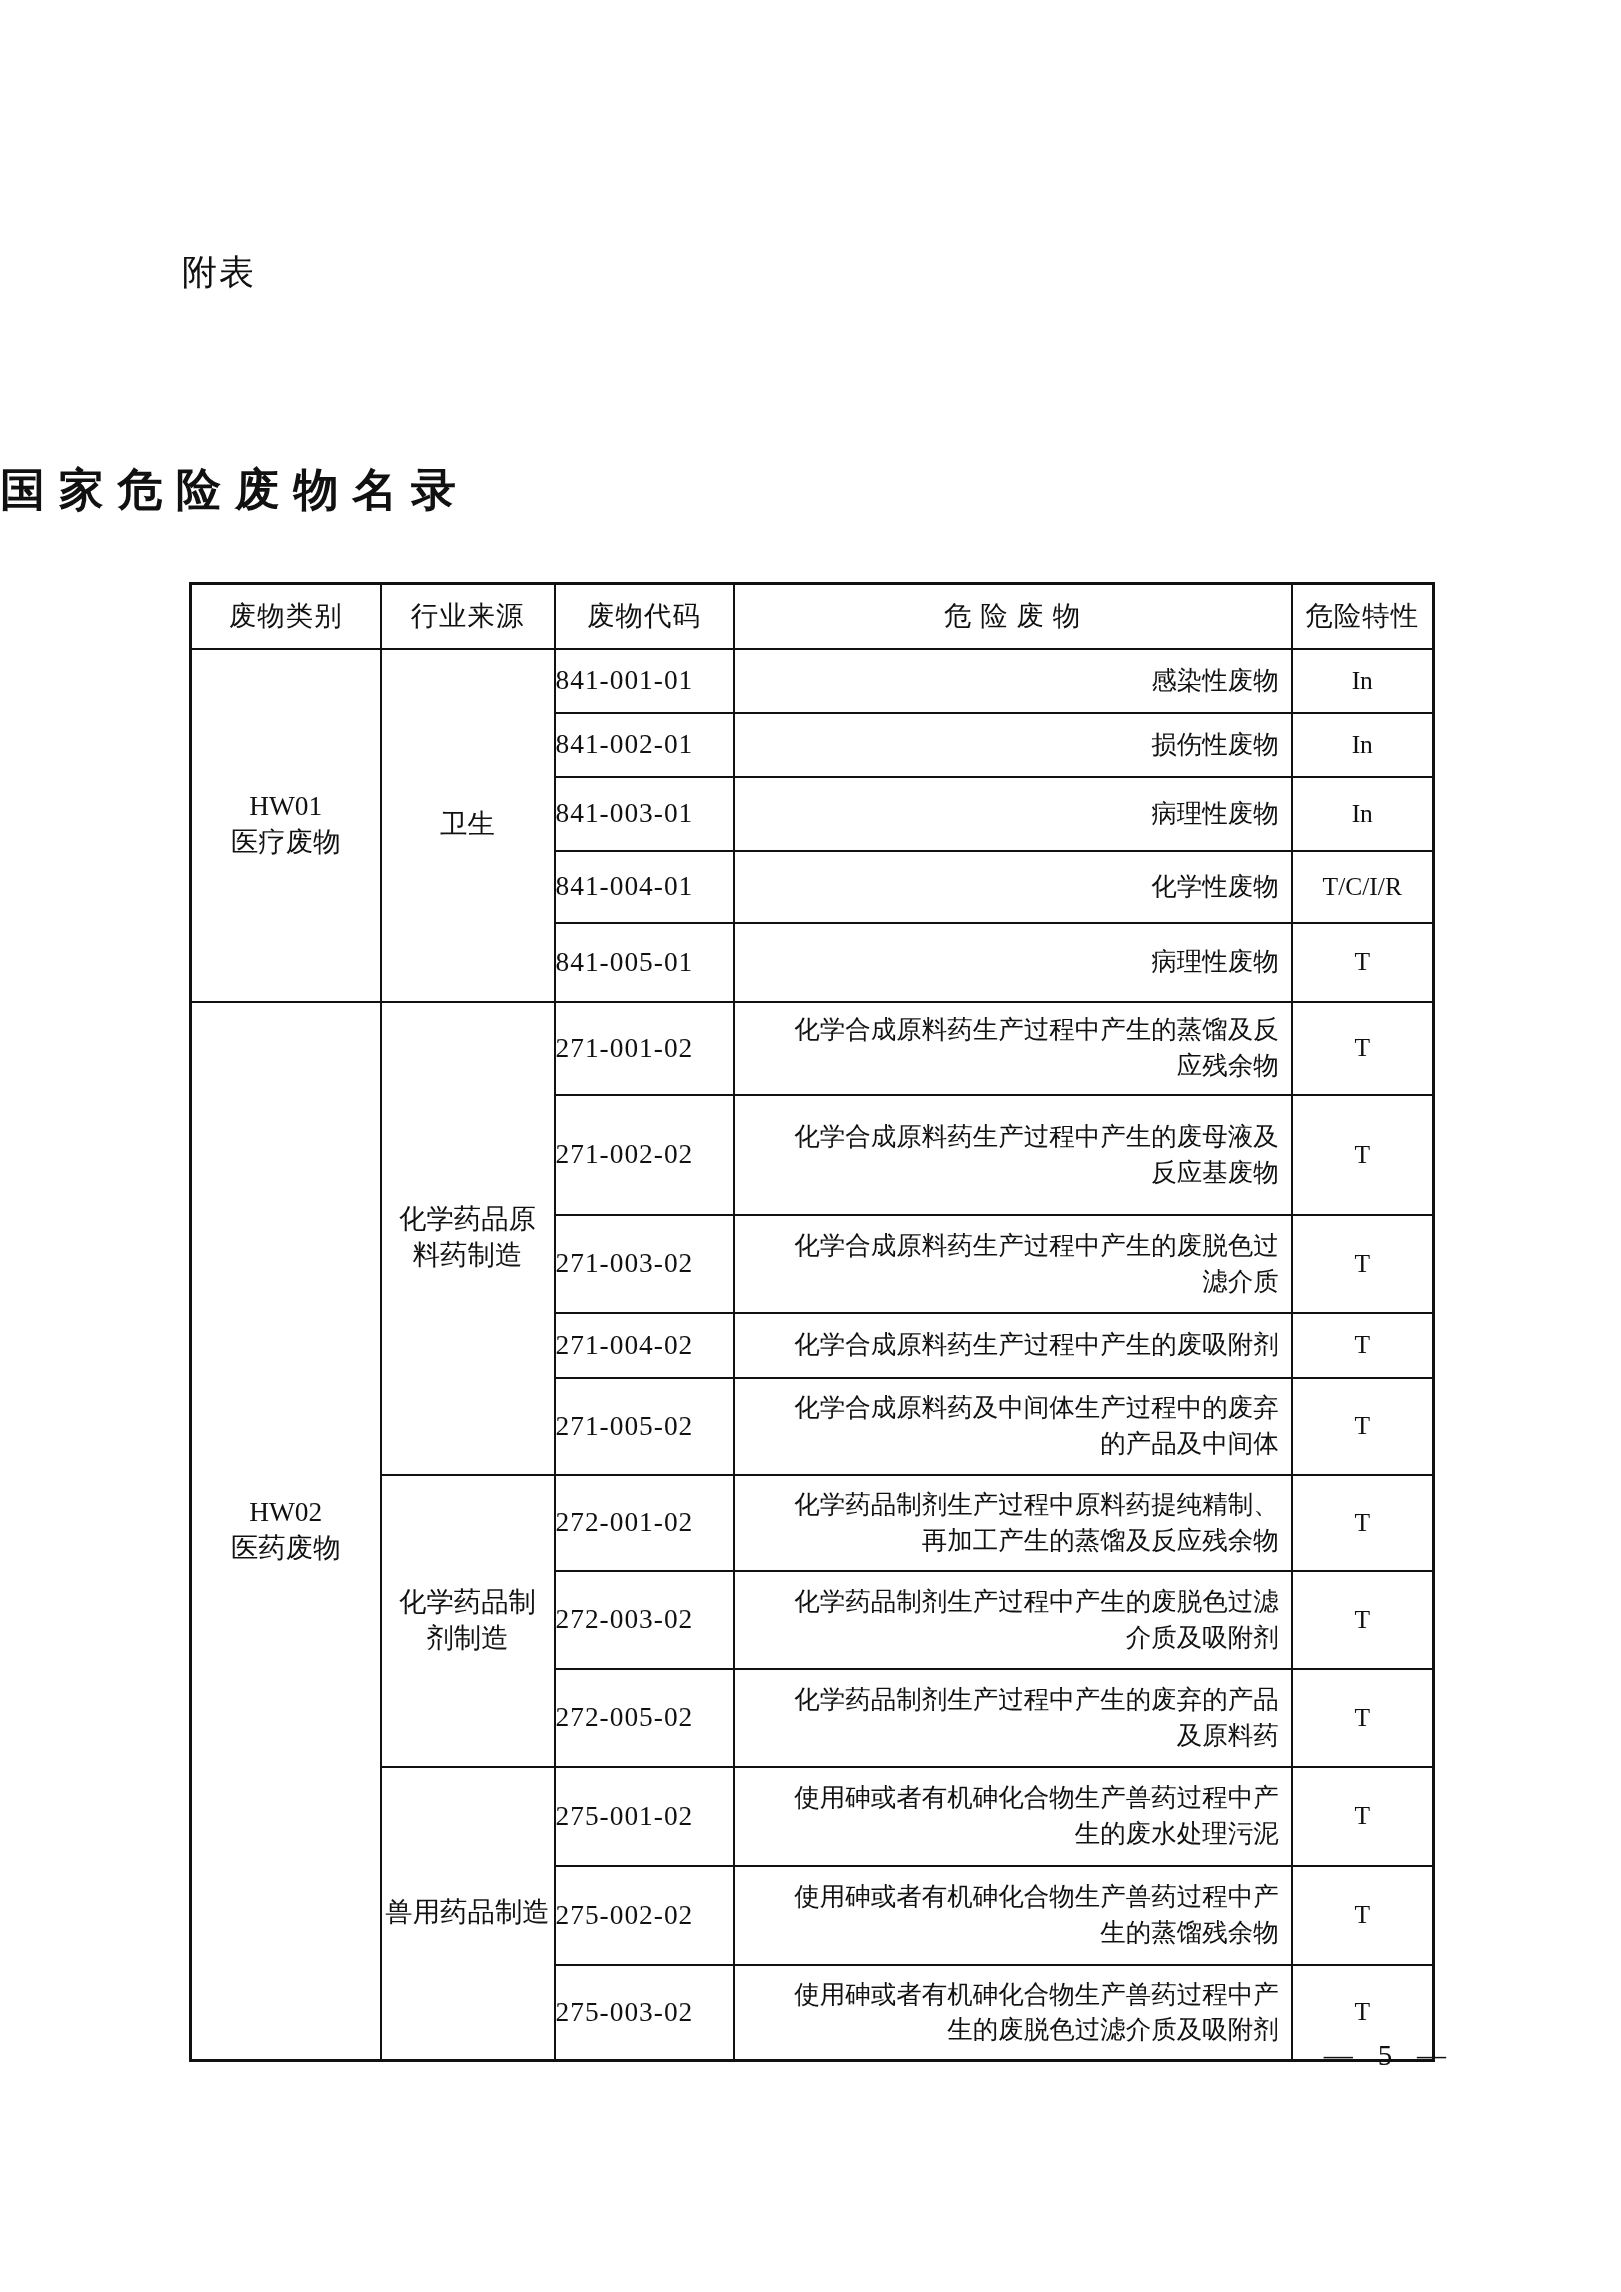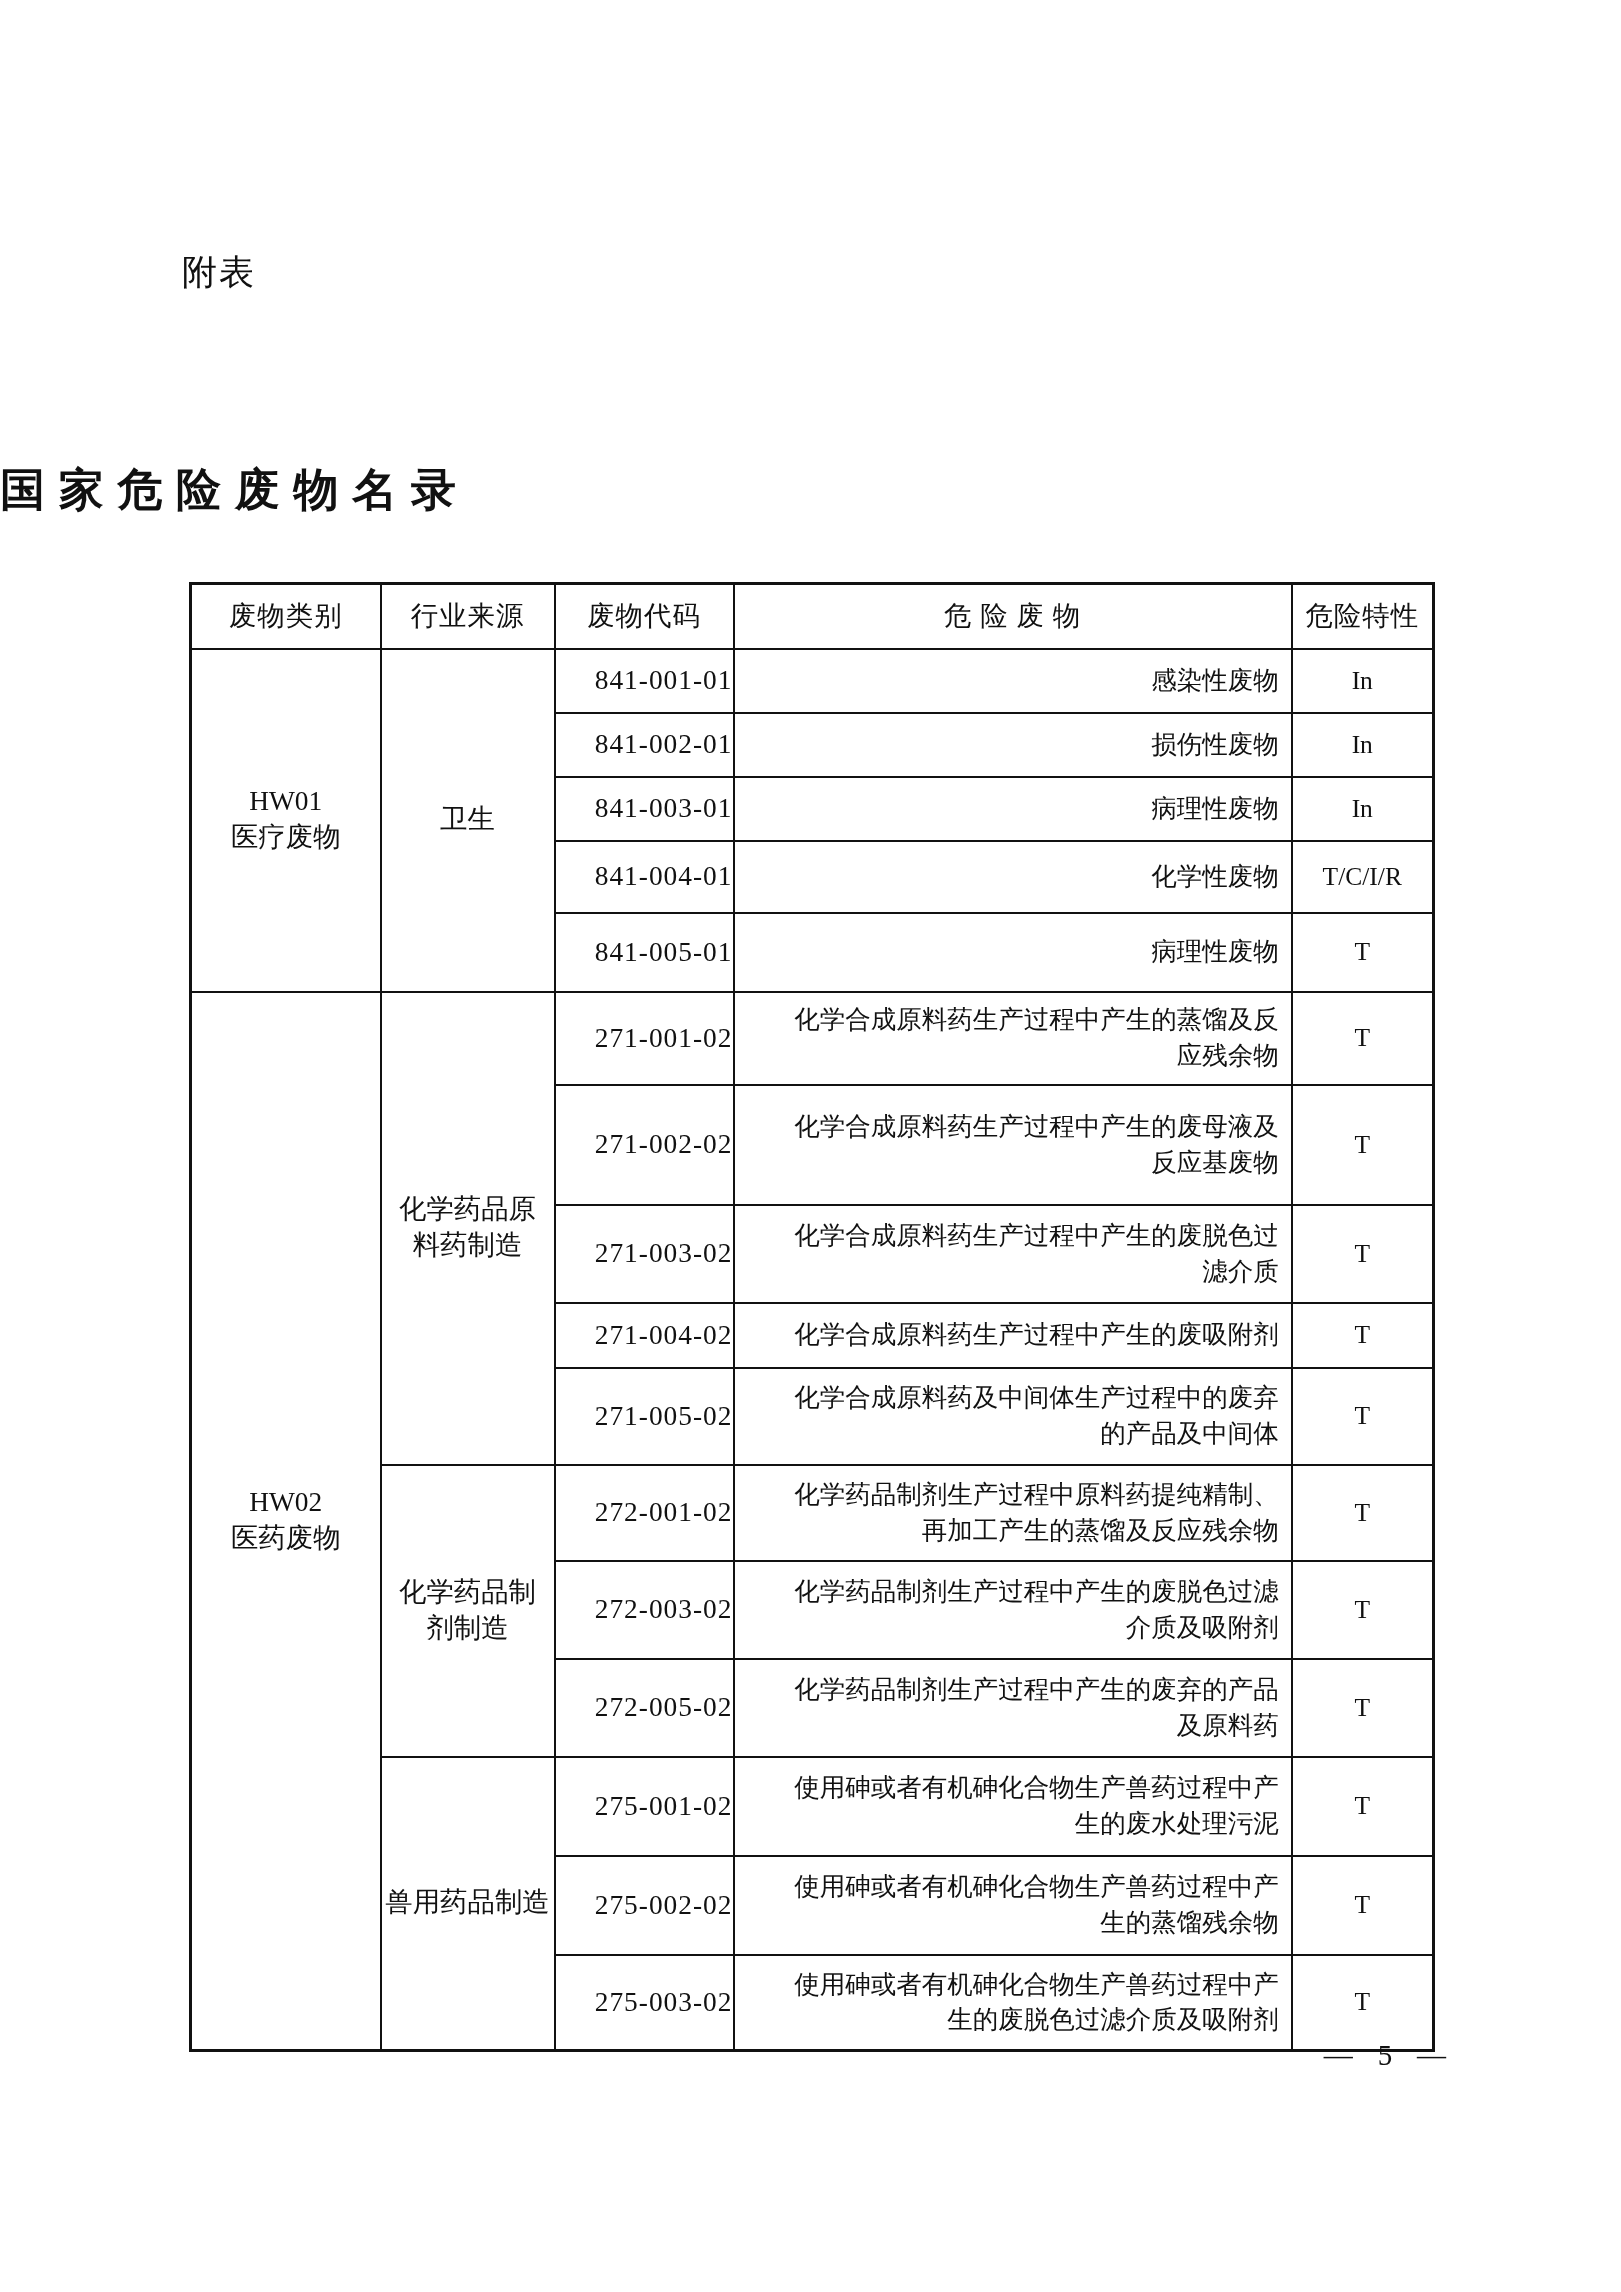--- a/index.html
+++ b/index.html
@@ -53,21 +53,21 @@
     letter-spacing:1px;
   }
   td.c-cat,td.c-ind{
     font-size:27.4px;
     text-align:center;
     white-space:pre-line;
     line-height:1.3;
   }
   td.c-code{
     font-size:27.4px;
-    text-align:right;
+    text-align:left;
     letter-spacing:1px;
   }
   td.c-desc{
     font-size:25.5px;
     text-align:right;
     padding:3.9px 11.8px;
     white-space:pre-wrap;
     line-height:1.4;
   }
   td.c-haz{
@@ -114,21 +114,21 @@
       <td class="c-ind" rowspan="5">卫生</td>
       <td class="c-code">841-001-01</td>
       <td class="c-desc">感染性废物</td>
       <td class="c-haz">In</td>
     </tr>
     <tr style="height:64px">
       <td class="c-code">841-002-01</td>
       <td class="c-desc">损伤性废物</td>
       <td class="c-haz">In</td>
     </tr>
-    <tr style="height:64px">
+    <tr style="height:74px">
       <td class="c-code">841-003-01</td>
       <td class="c-desc">病理性废物</td>
       <td class="c-haz">In</td>
     </tr>
     <tr style="height:72px">
       <td class="c-code">841-004-01</td>
       <td class="c-desc">化学性废物</td>
       <td class="c-haz">T/C/I/R</td>
     </tr>
     <tr style="height:79px">

